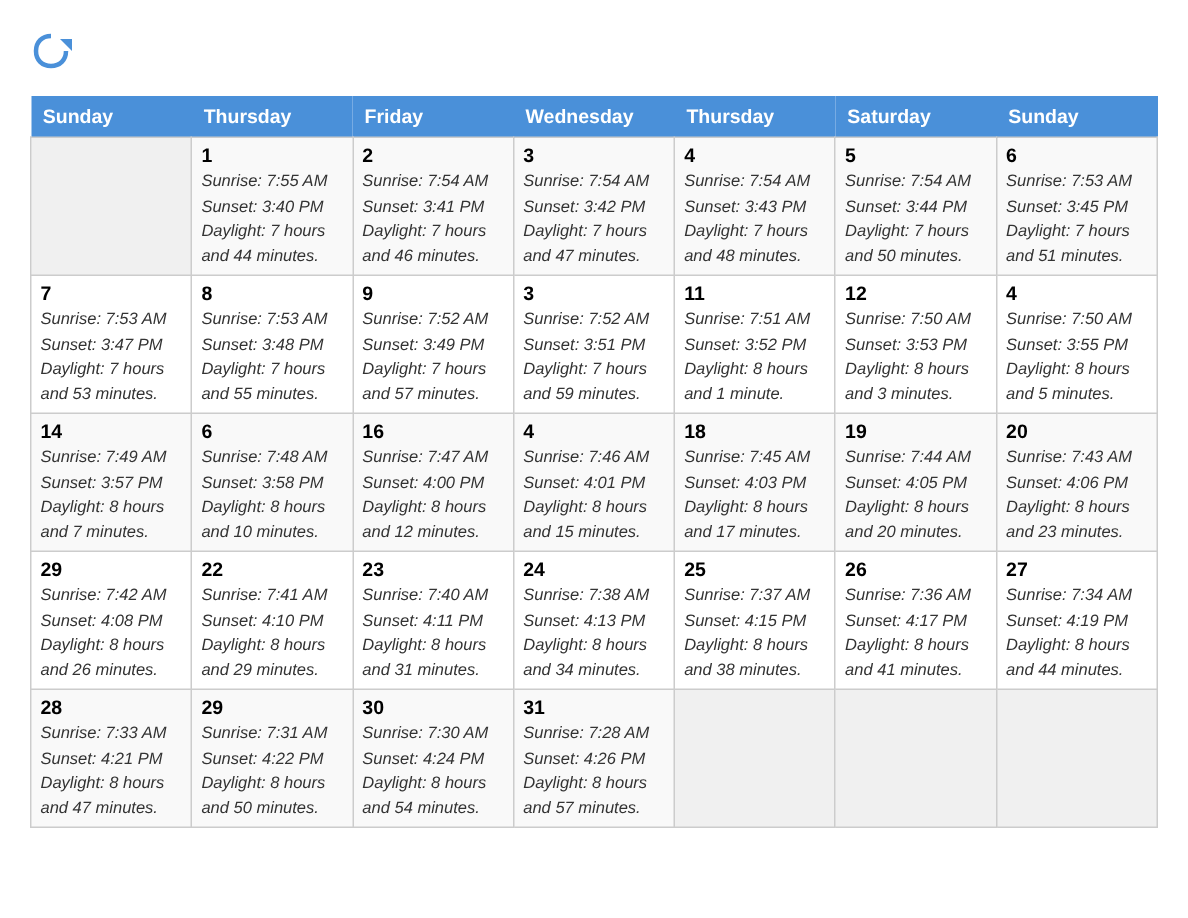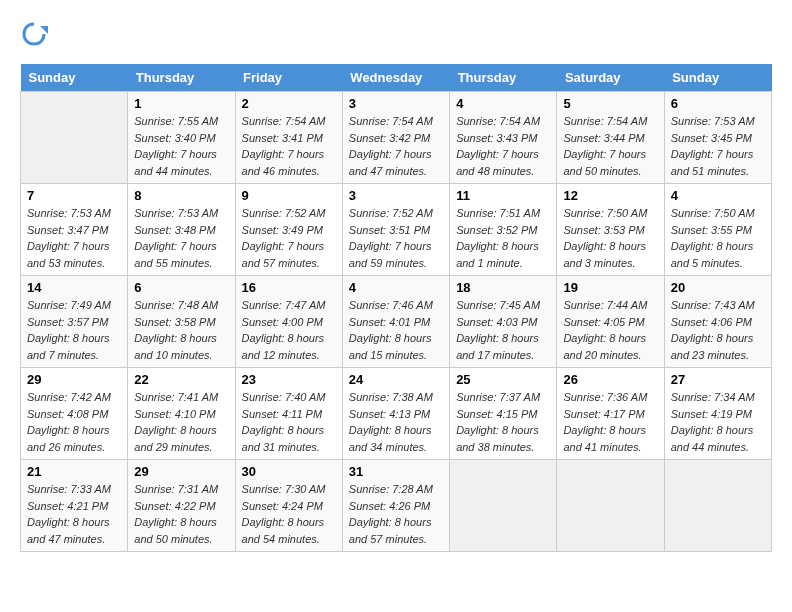--- a/index.html
+++ b/index.html
@@ -286,21 +286,21 @@
         </td>
         <td>
           <div class="day-number">27</div>
         <div class="day-info">
           Sunrise: 7:34 AM<br>Sunset: 4:19 PM<br>Daylight: 8 hours and 44 minutes.
         </div>
         </td>
       </tr>
       <tr>
         <td>
-          <div class="day-number">21</div>
+          <div class="day-number">28</div>
         <div class="day-info">
           Sunrise: 7:33 AM<br>Sunset: 4:21 PM<br>Daylight: 8 hours and 47 minutes.
         </div>
         </td>
         <td>
           <div class="day-number">29</div>
         <div class="day-info">
           Sunrise: 7:31 AM<br>Sunset: 4:22 PM<br>Daylight: 8 hours and 50 minutes.
         </div>
         </td>

